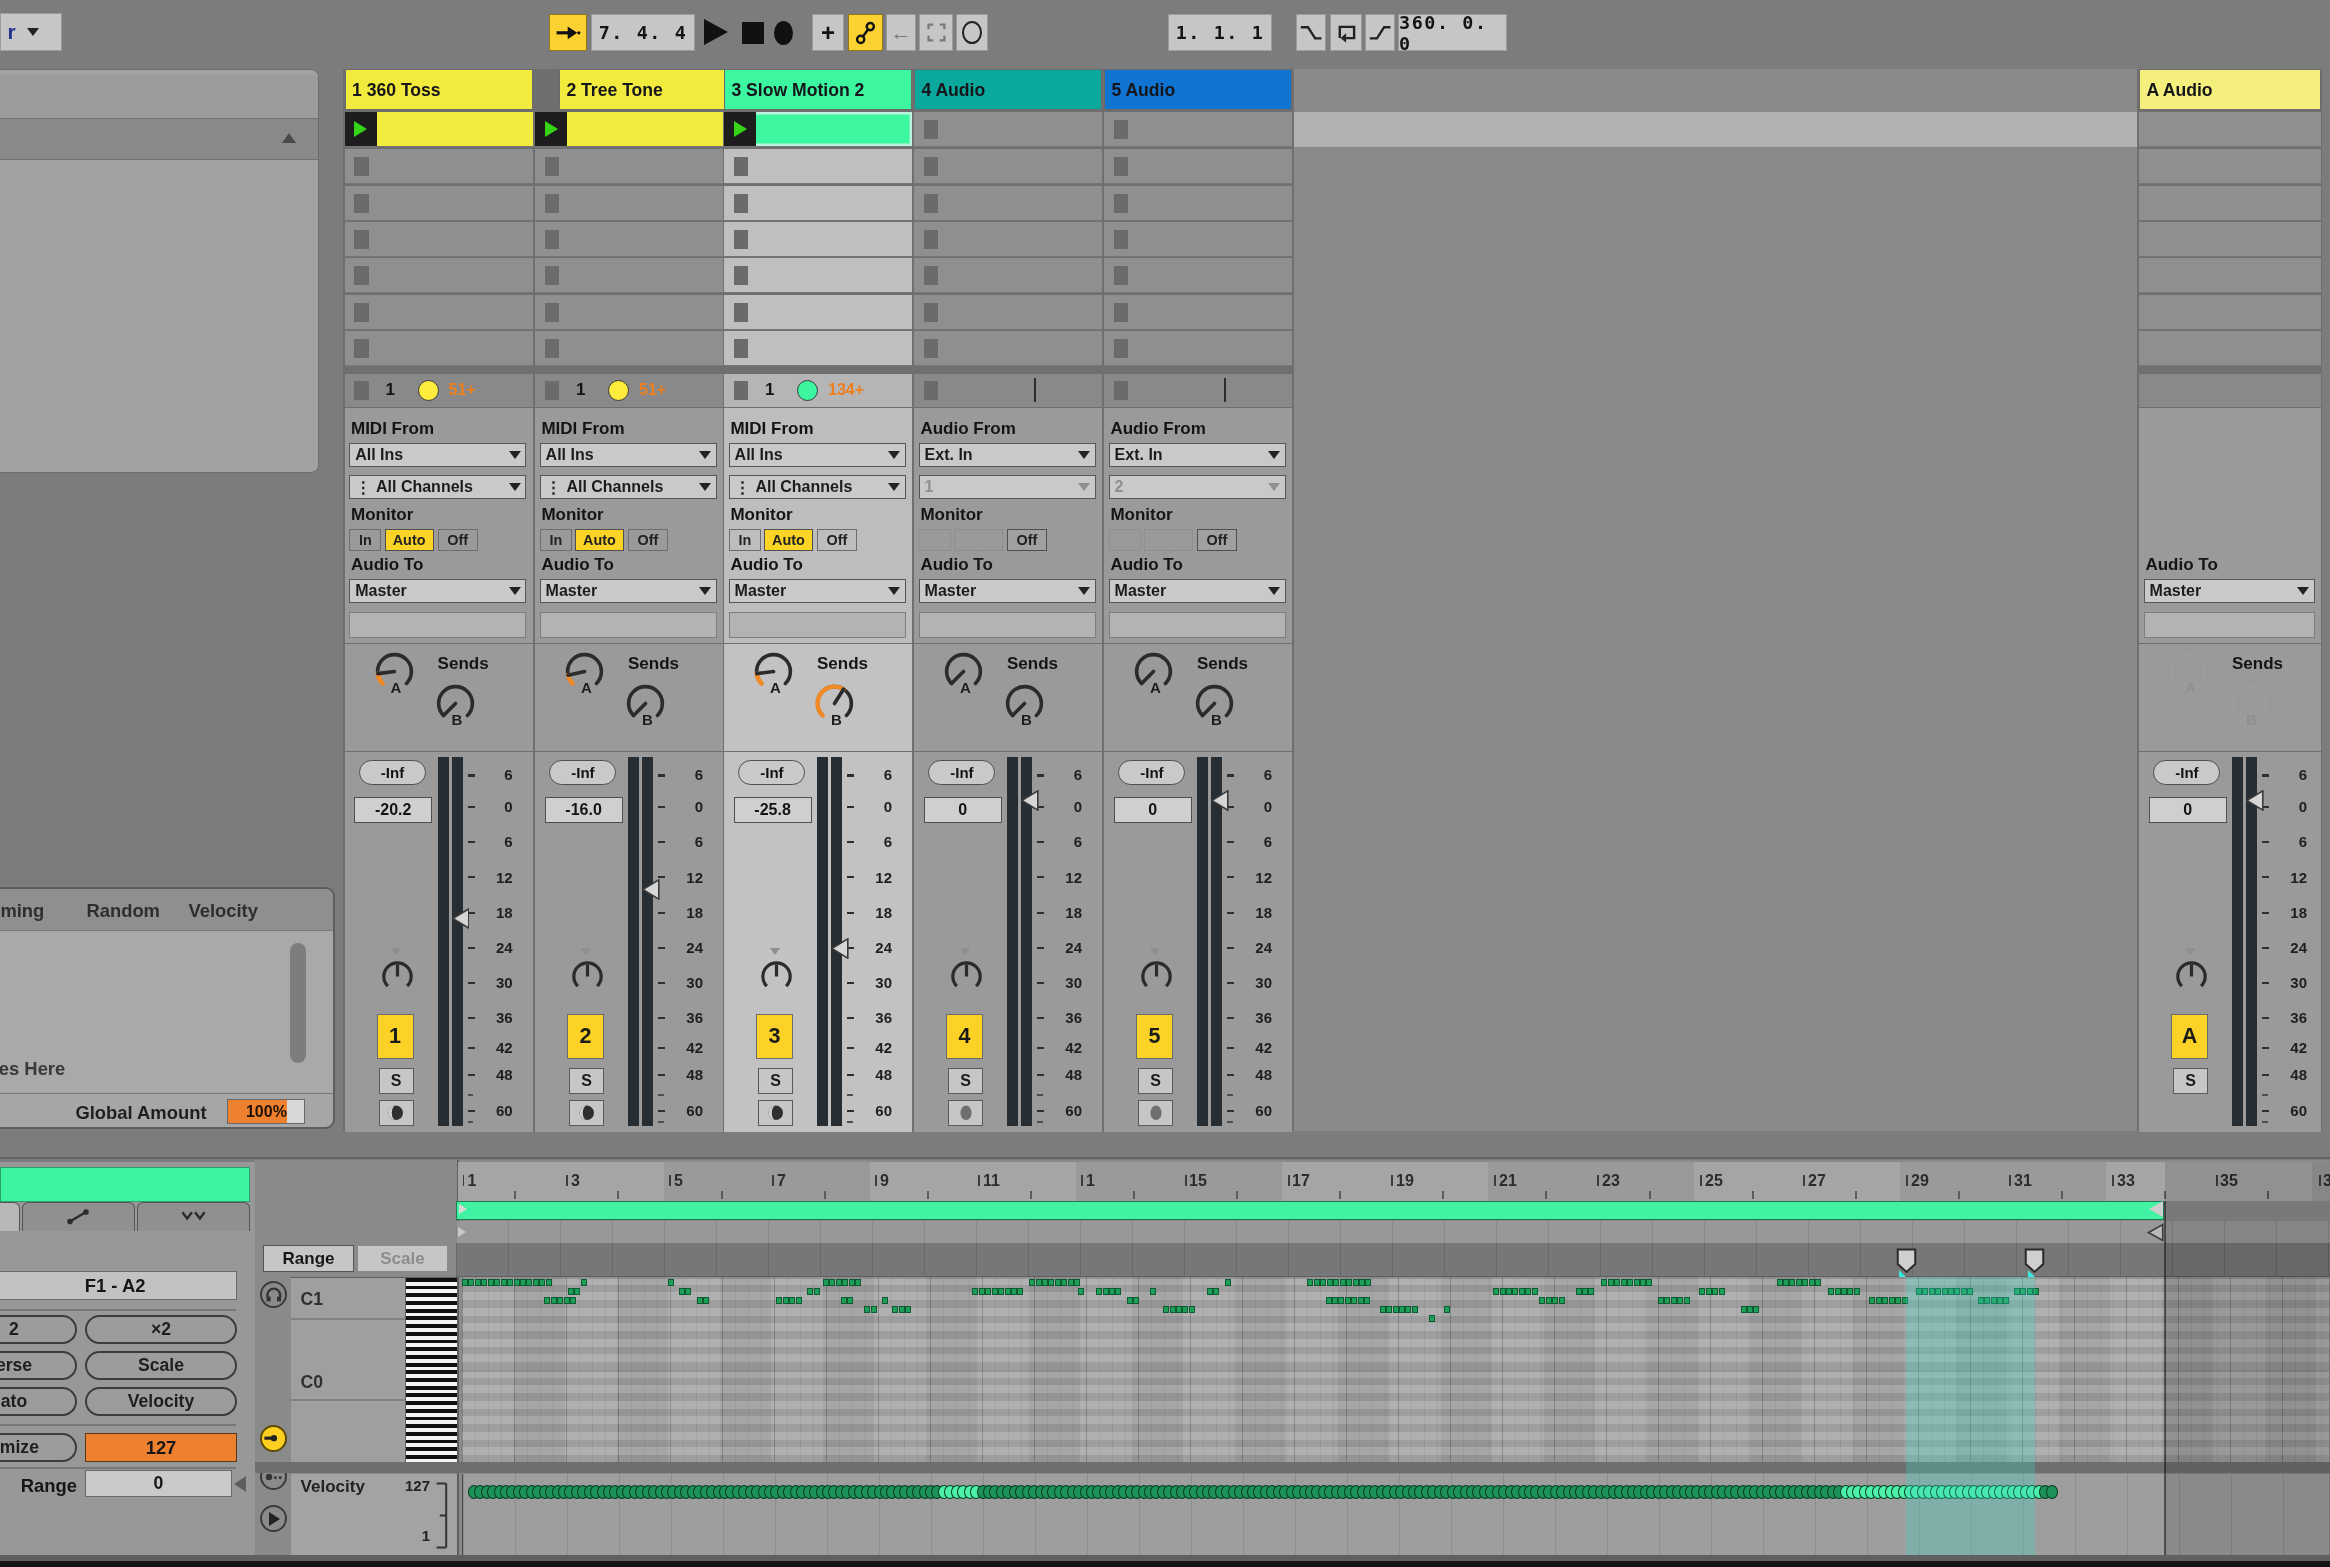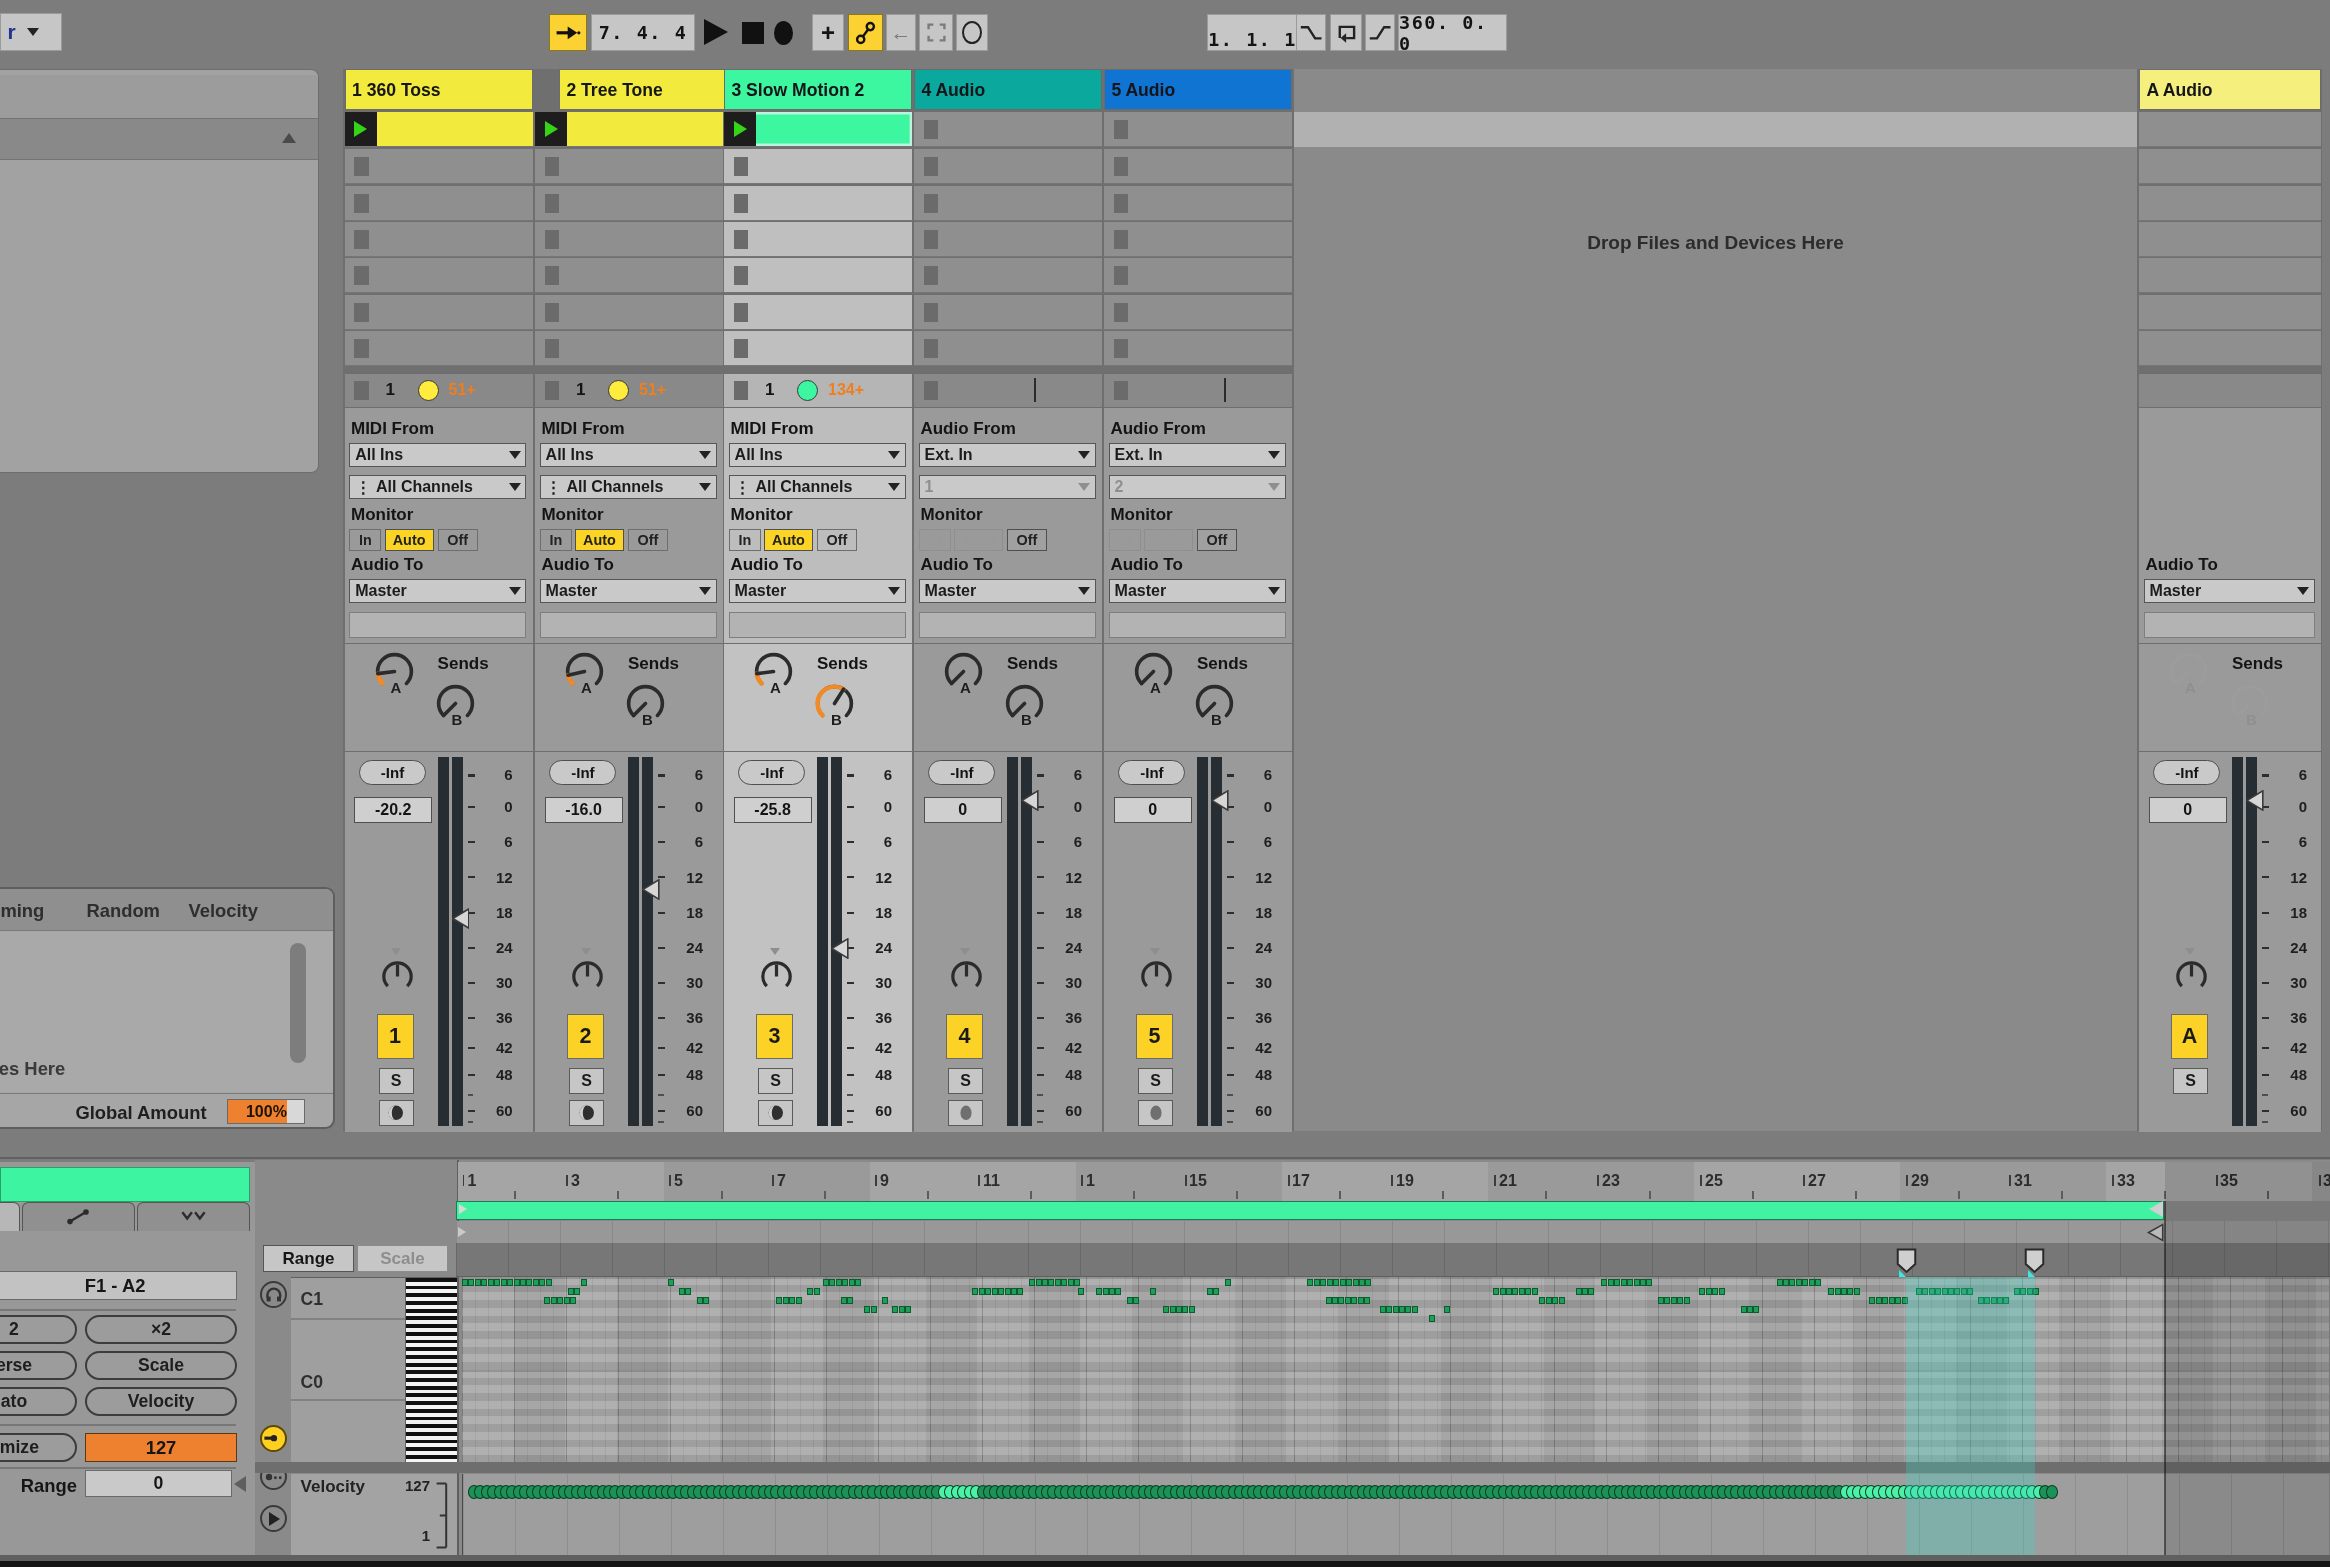--- a/index.html
+++ b/index.html
@@ -65,21 +65,21 @@
     <svg width="19" height="19" viewBox="0 0 24 24" fill="none" stroke="#7b7b7b" stroke-width="3">
         <path d="M8 2 H2 V8"></path>
         <path d="M16 2 H22 V8"></path>
         <path d="M2 16 V22 H8"></path>
         <path d="M22 16 V22 H16"></path>
       </svg>
   </div>
   <div class="abs box" style="left:956px;top:14.4px;width:32px;height:37px;">
     <span style="width:16px;height:19px;border:2.4px solid #222;border-radius:50%;"></span>
   </div>
-  <div class="abs box" style="left:1207px;top:14.4px;width:91px;height:37px;align-items:flex-end;">
+  <div class="abs box" style="left:1168px;top:14.4px;width:104px;height:37px;">
     <span class="numdisp">1. 1. 1</span>
   </div>
   <div class="abs box" style="left:1296px;top:14.4px;width:30px;height:37px;">
     <svg width="22.3" height="17.6" viewBox="0 0 28 22" fill="none" stroke="#222" stroke-width="3">
         <path d="M1 4 H10 L19 18 H27"></path>
       </svg>
   </div>
   <div class="abs box" style="left:1330px;top:14.4px;width:32px;height:37px;">
     <svg width="22.3" height="21" viewBox="0 0 28 26" fill="none" stroke="#222" stroke-width="3">
         <path d="M6 20 V6 H24 V20 H14"></path>
@@ -796,21 +796,20 @@
         </div>
         <div style="position: absolute; left: 34px; top: 316px; width: 35px; height: 25.5px; background: rgb(198, 198, 198); border: 1.6px solid rgb(90, 90, 90); box-sizing: border-box; display: flex; align-items: center; justify-content: center;">
           <div style="position: static; font-size: 16px; font-weight: 700; color: rgb(26, 26, 26);">S</div>
         </div>
       </div>
     </div>
   </div>
 
 <div class="abs" style="left:1294px;top:69px;width:843px;height:1062px;background:#8a8a8a;">
   <div class="abs" style="left:0;top:43px;width:100%;height:35px;background:#b1b1b1;"></div>
-  <div class="abs lab" style="left:0;top:163px;width:100%;text-align:center;font-size:19px;color:#2c2c2c;">Drop Files and Devices Here</div>
 </div>
 
 <div class="abs" style="left:-9.6px;top:887px;width:345px;height:242px;background:#a6a6a6;border-radius:0 9.6px 9.6px 0;border:2.4px solid #5e5e5e;box-sizing:border-box;overflow:hidden;">
   <div class="abs" style="left:0;top:0;width:100%;height:41px;background:#8f8f8f;border-bottom:1.6px solid #7a7a7a;">
     <span class="lab" style="position:absolute;left:8px;top:11.2px;font-size:18.4px;color:#2e2e2e;">ming</span>
     <span class="lab" style="position:absolute;left:94px;top:11.2px;font-size:18.4px;color:#2e2e2e;">Random</span>
     <span class="lab" style="position:absolute;left:196px;top:11.2px;font-size:18.4px;color:#2e2e2e;">Velocity</span>
   </div>
   <div class="abs" style="left:0;top:43px;width:100%;height:160px;background:#a9a9a9;">
     <span class="lab" style="position:absolute;left:6.4px;top:126px;font-size:18.4px;color:#3a3a3a;">es Here</span>

